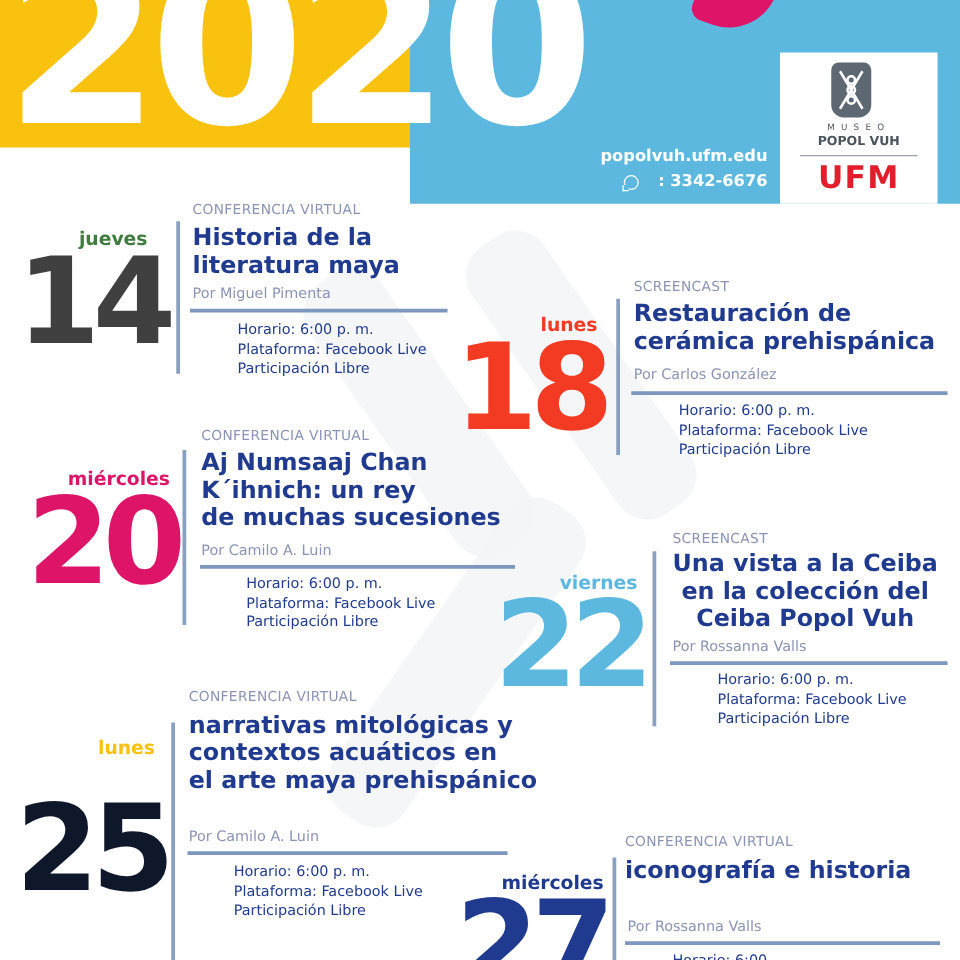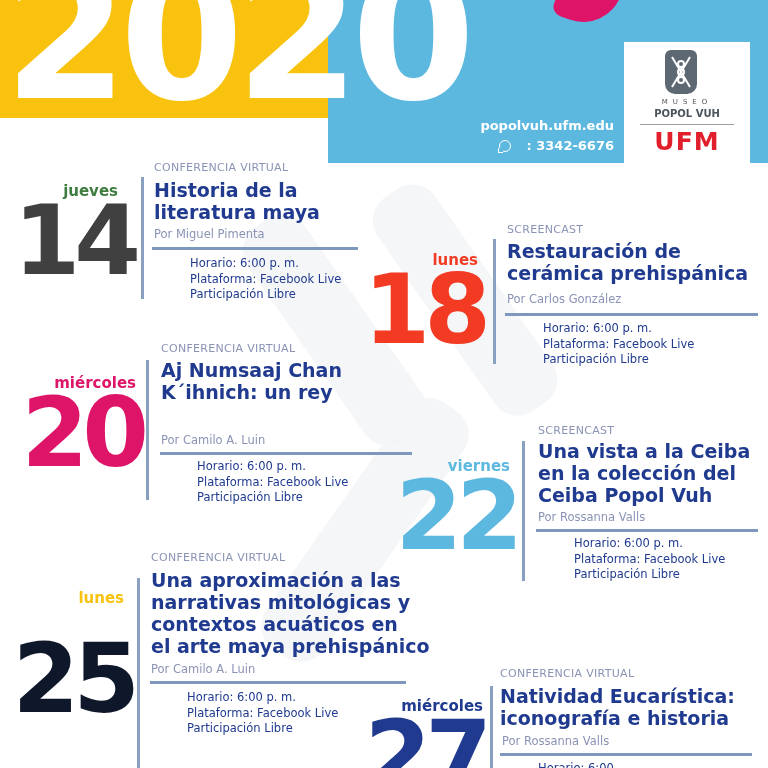--- a/index.html
+++ b/index.html
@@ -103,76 +103,75 @@
 </div>
 
 <div class="event">
   <div class="day-name" style="left:30px;top:374px;width:106px;color:#de1468;">miércoles</div>
   <div class="day-num" style="left:8px;top:385px;width:135px;color:#de1468;">20</div>
   <div class="vline" style="left:146px;top:360px;height:140px;"></div>
   <div class="cat" style="left:161px;top:342px;">CONFERENCIA VIRTUAL</div>
   <div class="title" style="left:161px;top:359px;">
     <div>Aj Numsaaj Chan</div>
     <div>K´ihnich: un rey</div>
+    <div>de muchas sucesiones</div>
   </div>
   <div class="speaker" style="left:161px;top:433px;">Por Camilo A. Luin</div>
   <div class="hline" style="left:160px;top:452px;width:252px;"></div>
   <div class="details" style="left:161px;top:459px;">
     <div>Horario: 6:00 p. m.</div>
     <div>Plataforma: Facebook Live</div>
     <div>Participación Libre</div>
   </div>
 </div>
 
 <div class="event">
   <div class="day-name" style="left:430px;top:457px;width:80px;color:#5db8e0;">viernes</div>
   <div class="day-num" style="left:392px;top:468px;width:125px;color:#5db8e0;">22</div>
   <div class="vline" style="left:522px;top:441px;height:140px;"></div>
   <div class="cat" style="left:538px;top:424px;">SCREENCAST</div>
-  <div class="title" style="left:538px;top:440px;">
+  <div class="title" style="left:538px;top:440px;text-align:center;">
     <div>Una vista a la Ceiba</div>
     <div>en la colección del</div>
     <div>Ceiba Popol Vuh</div>
   </div>
   <div class="speaker" style="left:538px;top:510px;">Por Rossanna Valls</div>
   <div class="hline" style="left:536px;top:529px;width:222px;"></div>
   <div class="details" style="left:538px;top:536px;">
     <div>Horario: 6:00 p. m.</div>
     <div>Plataforma: Facebook Live</div>
     <div>Participación Libre</div>
   </div>
 </div>
 
 <div class="event">
   <div class="day-name" style="left:50px;top:589px;width:74px;color:#f9c20f;">lunes</div>
   <div class="day-num" style="left:6px;top:631px;width:128px;color:#0f172a;">25</div>
   <div class="vline" style="left:137px;top:578px;height:190px;"></div>
   <div class="cat" style="left:151px;top:551px;">CONFERENCIA VIRTUAL</div>
   <div class="title" style="left:151px;top:569px;">
-    <div>Una aproximación a las</div>
     <div>narrativas mitológicas y</div>
     <div>contextos acuáticos en</div>
     <div>el arte maya prehispánico</div>
   </div>
   <div class="speaker" style="left:151px;top:662px;">Por Camilo A. Luin</div>
   <div class="hline" style="left:150px;top:681px;width:256px;"></div>
   <div class="details" style="left:151px;top:690px;">
     <div>Horario: 6:00 p. m.</div>
     <div>Plataforma: Facebook Live</div>
     <div>Participación Libre</div>
   </div>
 </div>
 
 <div class="event">
   <div class="day-name" style="left:385px;top:697px;width:98px;color:#1f3a8f;">miércoles</div>
   <div class="day-num" style="left:358px;top:708px;width:128px;color:#1f3a8f;">27</div>
   <div class="vline" style="left:490px;top:686px;height:82px;"></div>
   <div class="cat" style="left:500px;top:667px;">CONFERENCIA VIRTUAL</div>
   <div class="title" style="left:500px;top:685px;">
-    <div>Natividad Eucarística:</div>
     <div>iconografía e historia</div>
   </div>
   <div class="speaker" style="left:502px;top:734px;">Por Rossanna Valls</div>
   <div class="hline" style="left:500px;top:753px;width:252px;"></div>
   <div class="details" style="left:502px;top:761px;">
     <div>Horario: 6:00</div>
   </div>
 </div>
 
 </body></html>

